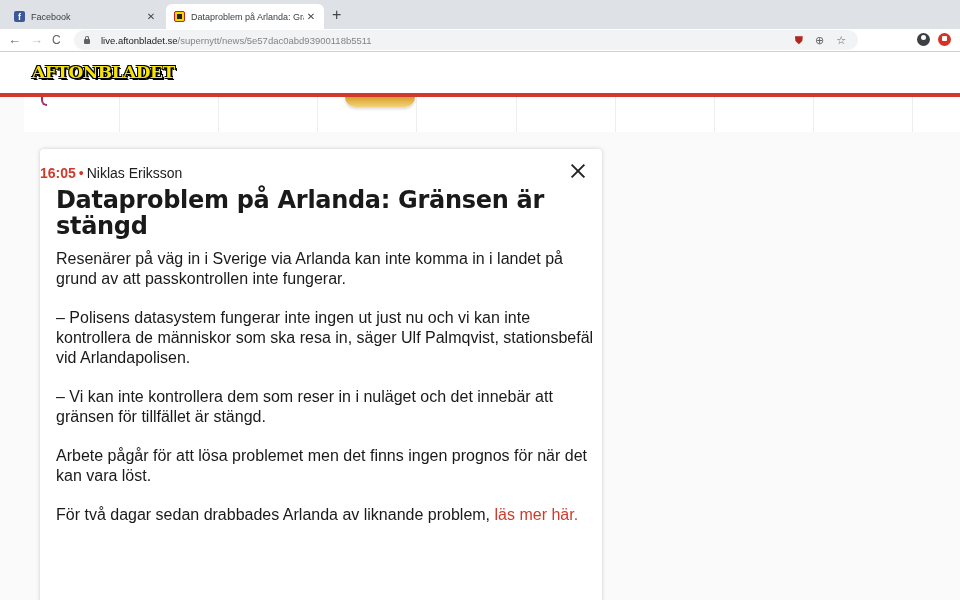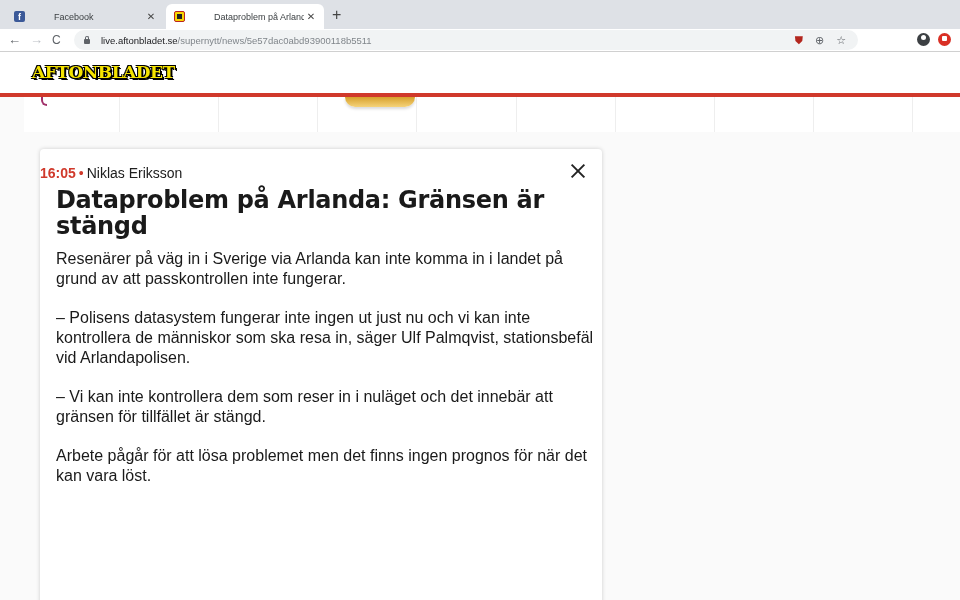--- a/index.html
+++ b/index.html
@@ -7,21 +7,21 @@
 
     
     .tabstrip { position: absolute; left: 0; top: 0; width: 960px; height: 29px; background: #dee1e6; }
     .tab { position: absolute; top: 4px; height: 25px; display: flex; align-items: center; font-size: 9px; color: #3c4043; }
     .tab.inactive { left: 6px; width: 158px; }
     .tab.active { left: 166px; width: 158px; background: #ffffff; border-radius: 6px 6px 0 0; }
     .tab .fav { width: 11px; height: 11px; margin-left: 8px; margin-right: 6px; border-radius: 2px; flex: none; }
     .tab .fav.fb { background: #3b5998; color: #fff; font-size: 9px; font-weight: bold; display: flex; align-items: flex-end; justify-content: center; line-height: 1; }
     .tab .fav.ab { background: #f7d500; border: 1px solid #b22; position: relative; }
     .tab .fav.ab::after { content: ""; position: absolute; left: 2px; top: 2px; width: 5px; height: 5px; background: #222; }
-    .tab .title { flex: 1; white-space: nowrap; overflow: hidden; margin-left: 23px; }
+    .tab .title { flex: 1; white-space: nowrap; overflow: hidden; }
     .tab .close { width: 14px; text-align: center; margin-right: 6px; font-size: 10px; color: #444; cursor: pointer; }
     .newtab { position: absolute; left: 332px; top: 6px; font-size: 16px; color: #444; cursor: pointer; }
 
     .toolbar { position: absolute; left: 0; top: 29px; width: 960px; height: 23px; background: #ffffff; border-bottom: 1px solid #d0d0d0; }
     .nav-btn { position: absolute; top: 3px; font-size: 13px; color: #5f6368; cursor: pointer; line-height: 16px; }
     .nav-btn.back { left: 8px; }
     .nav-btn.fwd { left: 30px; color: #bdc1c6; }
     .nav-btn.reload { left: 52px; font-size: 12px; }
     .omnibox { position: absolute; left: 74px; top: 1px; width: 784px; height: 20px; background: #f1f3f4; border-radius: 10px; display: flex; align-items: center; font-size: 9.5px; }
     .omnibox .lock { width: 8px; height: 8px; margin-left: 9px; margin-right: 10px; position: relative; }
@@ -118,16 +118,17 @@
     <div class="meta">
       <span class="time">16:05</span><span class="dot">•</span><span>Niklas Eriksson</span>
     </div>
     <span class="close-x"></span>
     <h1 class="headline">Dataproblem på Arlanda: Gränsen är stängd</h1>
     <div class="body">
       <p>Resenärer på väg in i Sverige via Arlanda kan inte komma in i landet på grund av att passkontrollen inte fungerar.</p>
       <p>– Polisens datasystem fungerar inte ingen ut just nu och vi kan inte kontrollera de människor som ska resa in, säger Ulf Palmqvist, stationsbefäl vid Arlandapolisen.</p>
       <p>– Vi kan inte kontrollera dem som reser in i nuläget och det innebär att gränsen för tillfället är stängd.</p>
       <p>Arbete pågår för att lösa problemet men det finns ingen prognos för när det kan vara löst.</p>
+      <p><span>För två dagar sedan drabbades Arlanda av liknande problem, </span><a>läs mer här.</a></p>
     </div>
 
   </div>
 </div>
 
 </body></html>

